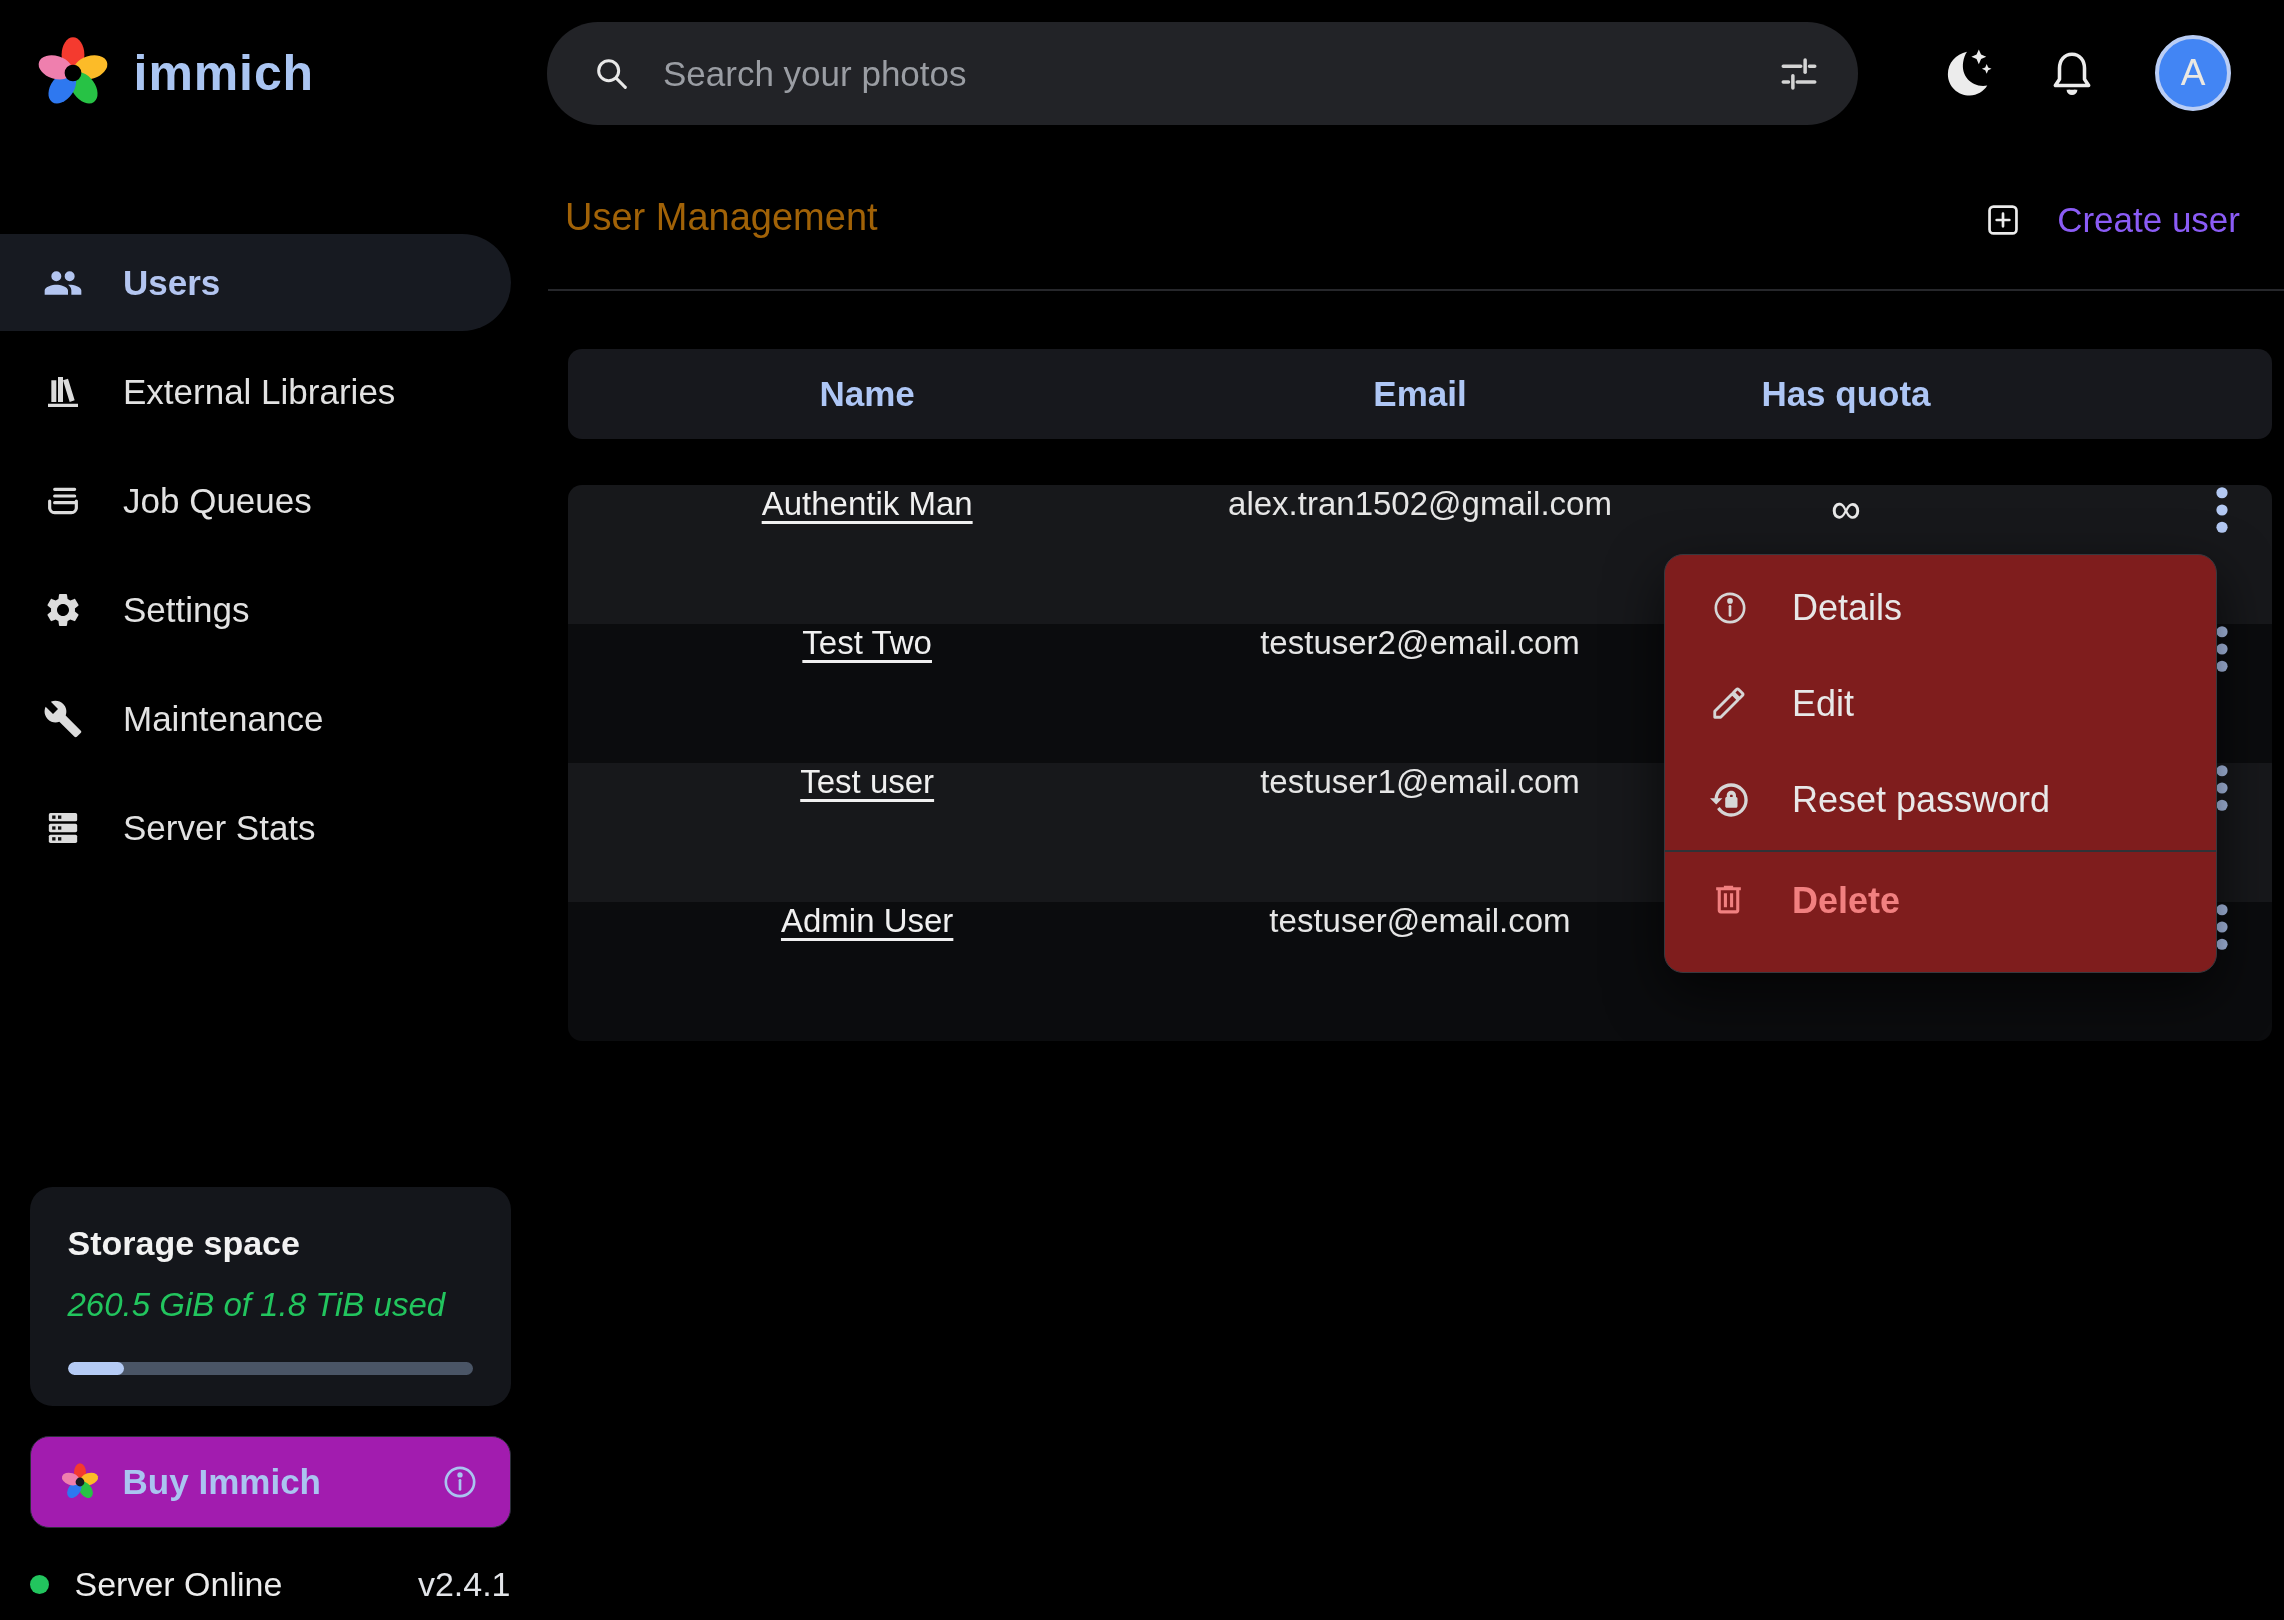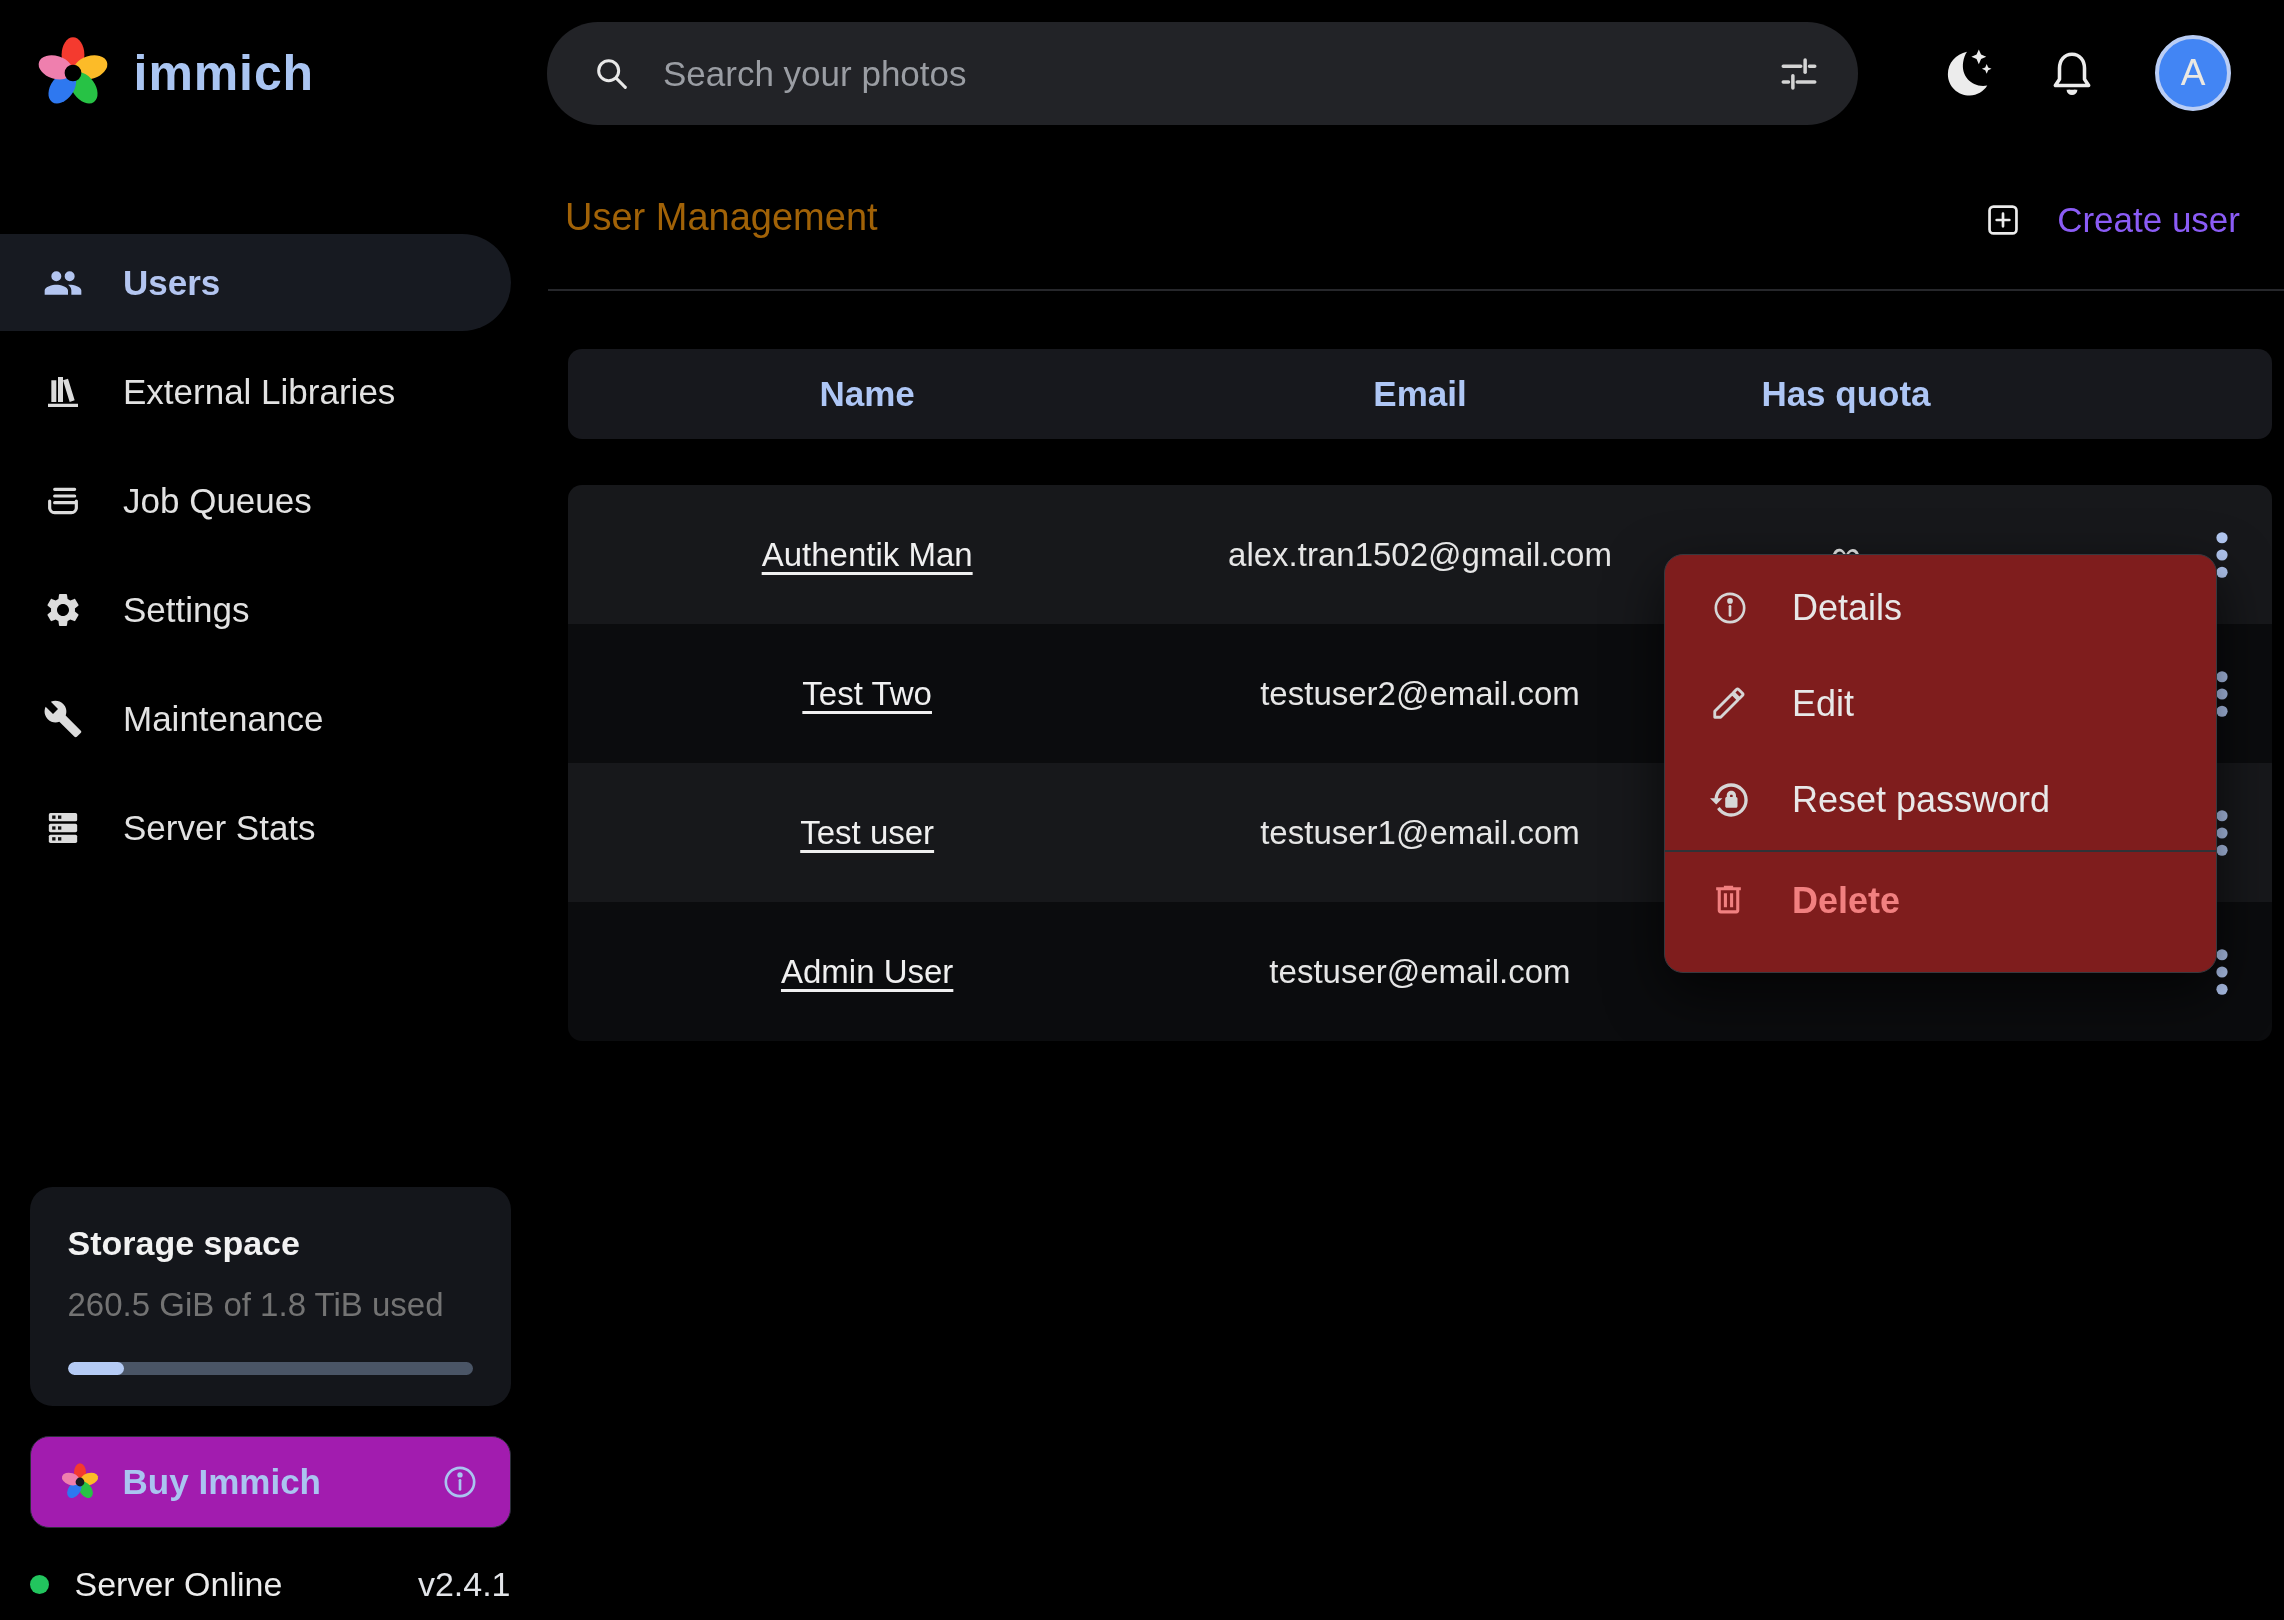--- a/index.html
+++ b/index.html
@@ -20,40 +20,40 @@
 
   
   .sidebar { position:absolute; top:229px; left:0; width:513px; }
   .nav-item { height:109px; display:flex; align-items:center; padding-left:43px; gap:40px; font-size:35px; color:#e2e2e2; cursor:pointer; }
   .nav-item .nicon { width:40px; height:40px; flex:none; display:flex; }
   .nav-item.active { height:97px; margin:5.2px 1.7px 6px 0; background:#171a21; border-radius:0 54px 54px 0; color:#b3c5f0; font-weight:600; }
 
   
   .storage-card { position:absolute; left:29.5px; top:1187px; width:481px; height:219px; background:#14161b; border-radius:22.6px; padding:37px 38px; }
   .storage-title { font-size:34px; font-weight:700; color:#f2f2f2; }
-  .storage-usage { margin-top:22.6px; font-size:33px; color:#737373; }
+  .storage-usage { margin-top:22.6px; font-size:33px; color:#22c55e;font-style:italic; }
   .progress-track { margin-top:38px; height:13px; border-radius:7px; background:#4a5566; overflow:hidden; }
   .progress-fill { height:100%; border-radius:7px; background:#b5cbf5; }
   .buy-card { position:absolute; left:29.5px; top:1436px; width:481px; height:92px; background:#a21caf; border:1.7px solid #2b2f38; border-radius:19px; display:flex; align-items:center; padding:0 29.5px; cursor:pointer; }
   .buy-label { margin-left:22.6px; font-size:35px; font-weight:600; color:#aac4f0; }
   .buy-card .spacer { flex:1; }
   .server-row { position:absolute; left:29.5px; top:1549px; width:481px; height:70px; display:flex; align-items:center; }
   .dot { width:19px; height:19px; border-radius:50%; background:#22c55e; }
   .server-label { margin-left:26px; font-size:34px; color:#ececec; }
   .server-row .spacer { flex:1; }
   .server-version { font-size:34px; color:#e2e4e8; }
 
   
   .page-title { position:absolute; left:565px; top:196px; font-size:38px; font-weight:500; color:#a16207; }
   .create-user { position:absolute; right:44px; top:196px; height:47px; display:flex; align-items:center; gap:35px; background:none; border:none; cursor:pointer; font-family:"Liberation Sans",sans-serif; font-size:35px; font-weight:500; color:#8b5cf6; }
   .main-divider { position:absolute; left:548px; right:0; top:289px; height:1.7px; background:#26272b; }
 
   .thead { position:absolute; left:568px; top:349px; width:1704px; height:90px; background:#17181d; border-radius:14px; display:flex; align-items:center; font-size:35px; font-weight:700; color:#aec6f5; }
   .tbody { position:absolute; left:568px; top:485px; width:1704px; border-radius:14px; overflow:hidden; }
-  .trow { height:139px; display:flex; align-items:center; font-size:33px; }
+  .trow { height:139px; display:flex; align-items:flex-start; font-size:33px; }
   .trow:nth-child(odd) { background:#17181b; }
   .trow:nth-child(even) { background:#0b0c0e; }
   .col-name  { width:33%; text-align:center;padding-left:36px; }
   .col-email { width:34%; text-align:center; }
   .col-quota { width:16%; text-align:center; }
   .col-action{ width:17%; display:flex; justify-content:flex-end; padding-right:43px; }
   .name-link { color:#f0f0f0; text-decoration:underline; text-underline-offset:6px; cursor:pointer; }
   .email-text { color:#e6e6e6; }
   .quota-text { font-size:42px; color:#e8e8e8; }
   .kebab { background:none; border:none; cursor:pointer; display:flex; }

